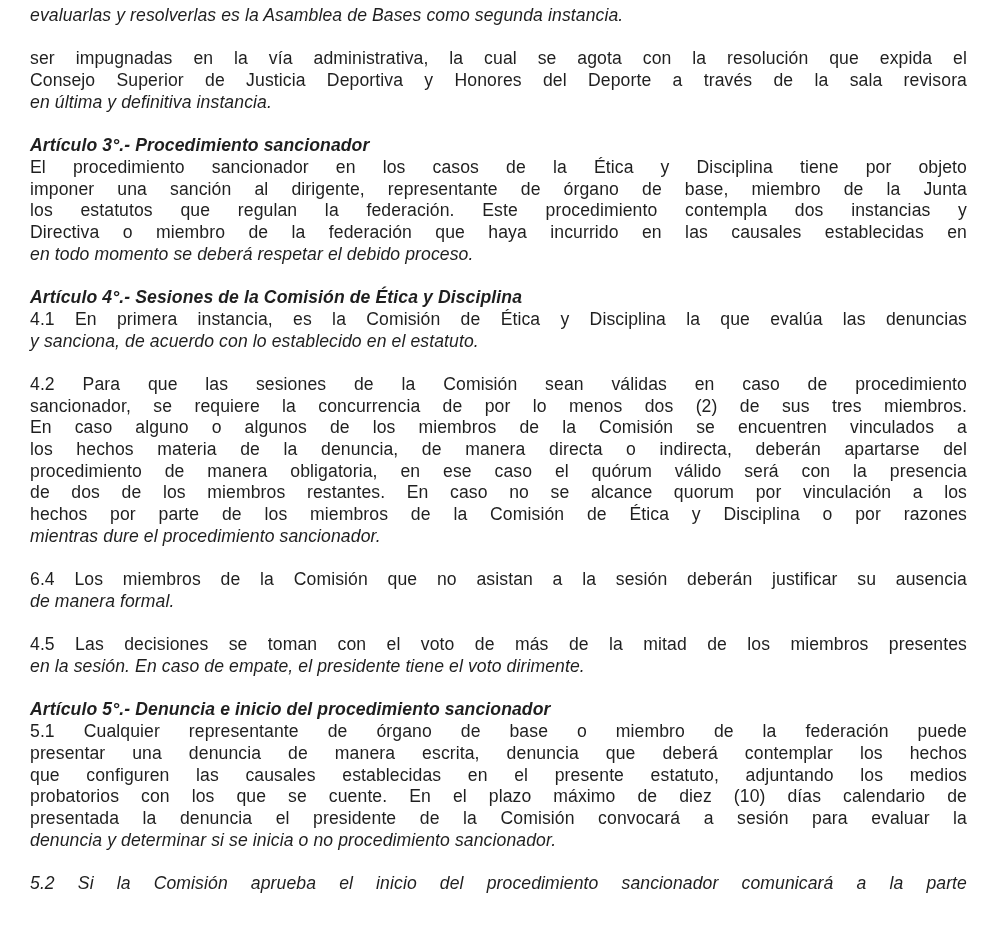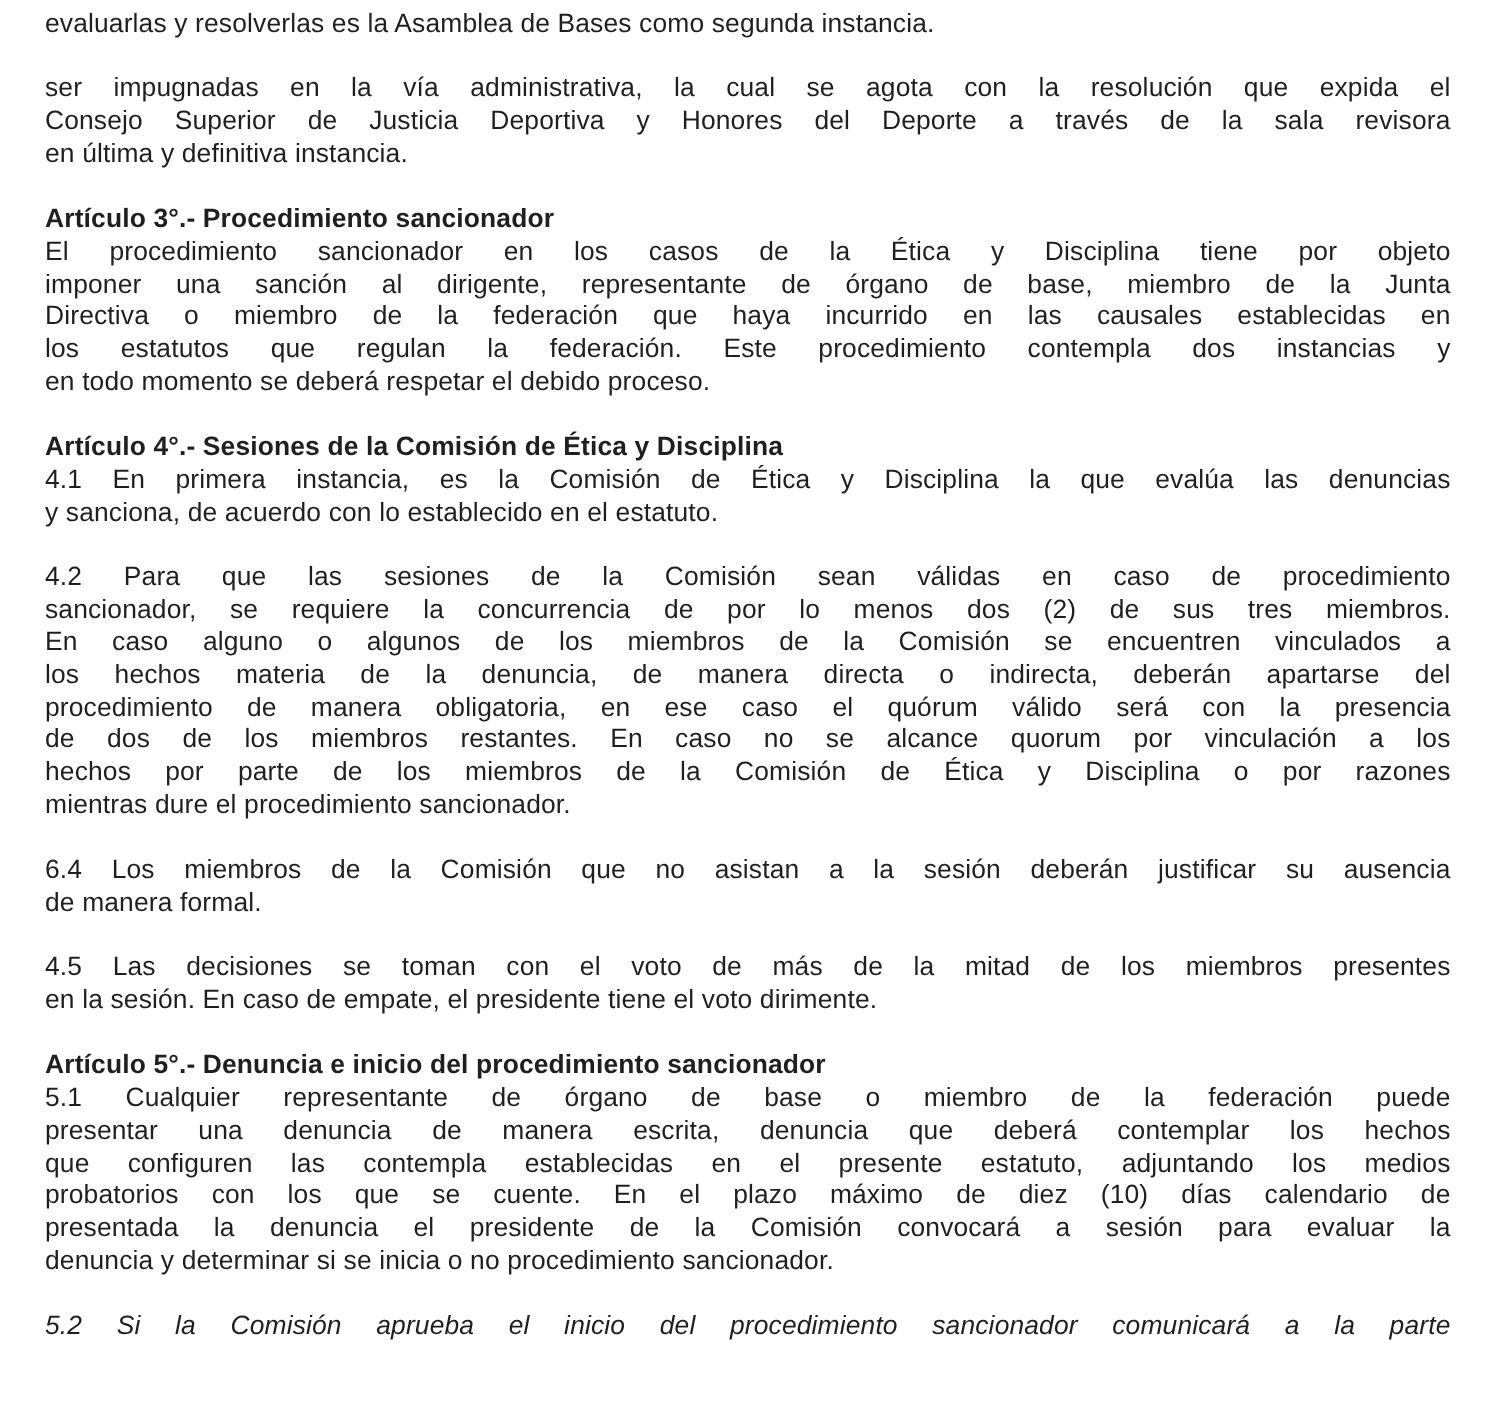--- a/index.html
+++ b/index.html
@@ -37,20 +37,21 @@
     font-size: 17.6px;
     line-height: 21.7px;
     letter-spacing: 0.1px;
     text-align: justify;
     text-align-last: justify;
     white-space: normal;
   }
   .line.lastline,
   .heading .line {
     text-align-last: left;
+    font-style: italic;
   }
 </style>
 </head>
 <body style="color: rgb(31, 31, 31); background: rgb(255, 255, 255);">
 
 <main class="page">
   <section id="doc-blocks">
       <div class="block paragraph">
         <div class="line lastline">evaluarlas y resolverlas es la Asamblea de Bases como segunda instancia.</div>
       </div>
@@ -58,22 +59,22 @@
         <div class="line">ser impugnadas en la vía administrativa, la cual se agota con la resolución que expida el</div>
         <div class="line">Consejo Superior de Justicia Deportiva y Honores del Deporte a través de la sala revisora</div>
         <div class="line lastline">en última y definitiva instancia.</div>
       </div>
       <div class="block heading">
         <div class="line lastline">Artículo 3°.- Procedimiento sancionador</div>
       </div>
       <div class="block paragraph">
         <div class="line">El procedimiento sancionador en los casos de la Ética y Disciplina tiene por objeto</div>
         <div class="line">imponer una sanción al dirigente, representante de órgano de base, miembro de la Junta</div>
+        <div class="line">los estatutos que regulan la federación. Este procedimiento contempla dos instancias y</div>
         <div class="line">Directiva o miembro de la federación que haya incurrido en las causales establecidas en</div>
-        <div class="line">los estatutos que regulan la federación. Este procedimiento contempla dos instancias y</div>
         <div class="line lastline">en todo momento se deberá respetar el debido proceso.</div>
       </div>
       <div class="block heading">
         <div class="line lastline">Artículo 4°.- Sesiones de la Comisión de Ética y Disciplina</div>
       </div>
       <div class="block paragraph">
         <div class="line">4.1 En primera instancia, es la Comisión de Ética y Disciplina la que evalúa las denuncias</div>
         <div class="line lastline">y sanciona, de acuerdo con lo establecido en el estatuto.</div>
       </div>
       <div class="block paragraph">
@@ -93,21 +94,21 @@
       <div class="block paragraph">
         <div class="line">4.5 Las decisiones se toman con el voto de más de la mitad de los miembros presentes</div>
         <div class="line lastline">en la sesión. En caso de empate, el presidente tiene el voto dirimente.</div>
       </div>
       <div class="block heading">
         <div class="line lastline">Artículo 5°.- Denuncia e inicio del procedimiento sancionador</div>
       </div>
       <div class="block paragraph">
         <div class="line">5.1 Cualquier representante de órgano de base o miembro de la federación puede</div>
         <div class="line">presentar una denuncia de manera escrita, denuncia que deberá contemplar los hechos</div>
-        <div class="line">que configuren las contempla establecidas en el presente estatuto, adjuntando los medios</div>
+        <div class="line">que configuren las causales establecidas en el presente estatuto, adjuntando los medios</div>
         <div class="line">probatorios con los que se cuente. En el plazo máximo de diez (10) días calendario de</div>
         <div class="line">presentada la denuncia el presidente de la Comisión convocará a sesión para evaluar la</div>
         <div class="line lastline">denuncia y determinar si se inicia o no procedimiento sancionador.</div>
       </div>
       <div class="block paragraph">
         <div class="line">5.2 Si la Comisión aprueba el inicio del procedimiento sancionador comunicará a la parte</div>
       </div>
     </section>
 </main>
 

